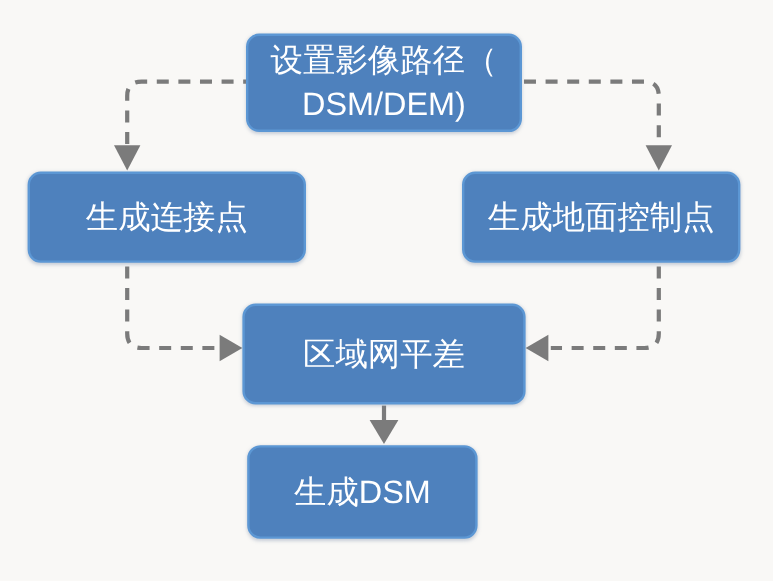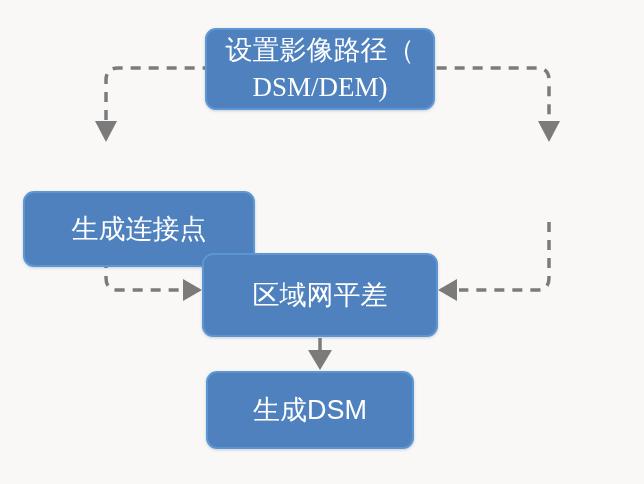--- a/index.html
+++ b/index.html
@@ -38,25 +38,25 @@
     text-align: center;
     background: var(--node-fill, #4E81BD);
     border: 2px solid var(--node-border, #5C97D4);
     border-radius: 11px;
     color: var(--node-text-color, #FFFFFF);
     font-size: 27px;
     line-height: 37px;
     white-space: pre-line;
     box-shadow: 0 1px 3px rgba(110, 130, 160, 0.35);
   }
-  .n-top    { left: 205px; top: 28px;  width: 230px; height: 82px; font-family: Liberation Serif, serif; }
-  .n-left   { left: 23px;  top: 143px; width: 232px; height: 76px; margin-top: 48px; }
+  .n-top    { left: 205px; top: 28px;  width: 230px; height: 82px; }
+  .n-left   { left: 23px;  top: 143px; width: 232px; height: 76px; }
   .n-right  { left: 385px; top: 143px; width: 232px; height: 76px; }
   .n-mid    { left: 202px; top: 253px; width: 236px; height: 84px; text-align: right; }
-  .n-bottom { left: 206px; top: 371px; width: 208px; height: 78px; }
+  .n-bottom { left: 206px; top: 371px; width: 192px; height: 78px; }
 </style>
 </head>
 <body>
 
 <div class="canvas">
 
   <svg class="edges-layer" viewBox="0 0 644 484" xmlns="http://www.w3.org/2000/svg">
 
     <path class="edge dashed" d="M 106 120 V 80 Q 106 68 118 68 H 537 Q 549 68 549 80 V 120"></path>
     <polygon class="arrowhead" points="95,121 117,121 106,142"></polygon>
@@ -70,18 +70,19 @@
 
     <path class="edge solid" d="M 320 338 V 351"></path>
     <polygon class="arrowhead" points="308,350 332,350 320,370"></polygon>
   </svg>
 
   <div class="node n-top">设置影像路径（
 DSM/DEM)</div>
 
   <div class="node n-left">生成连接点</div>
 
+  <div class="node n-right">生成地面控制点</div>
 
   <div class="node n-mid">区域网平差</div>
 
   <div class="node n-bottom">生成DSM</div>
 
 </div>
 
 </body></html>

